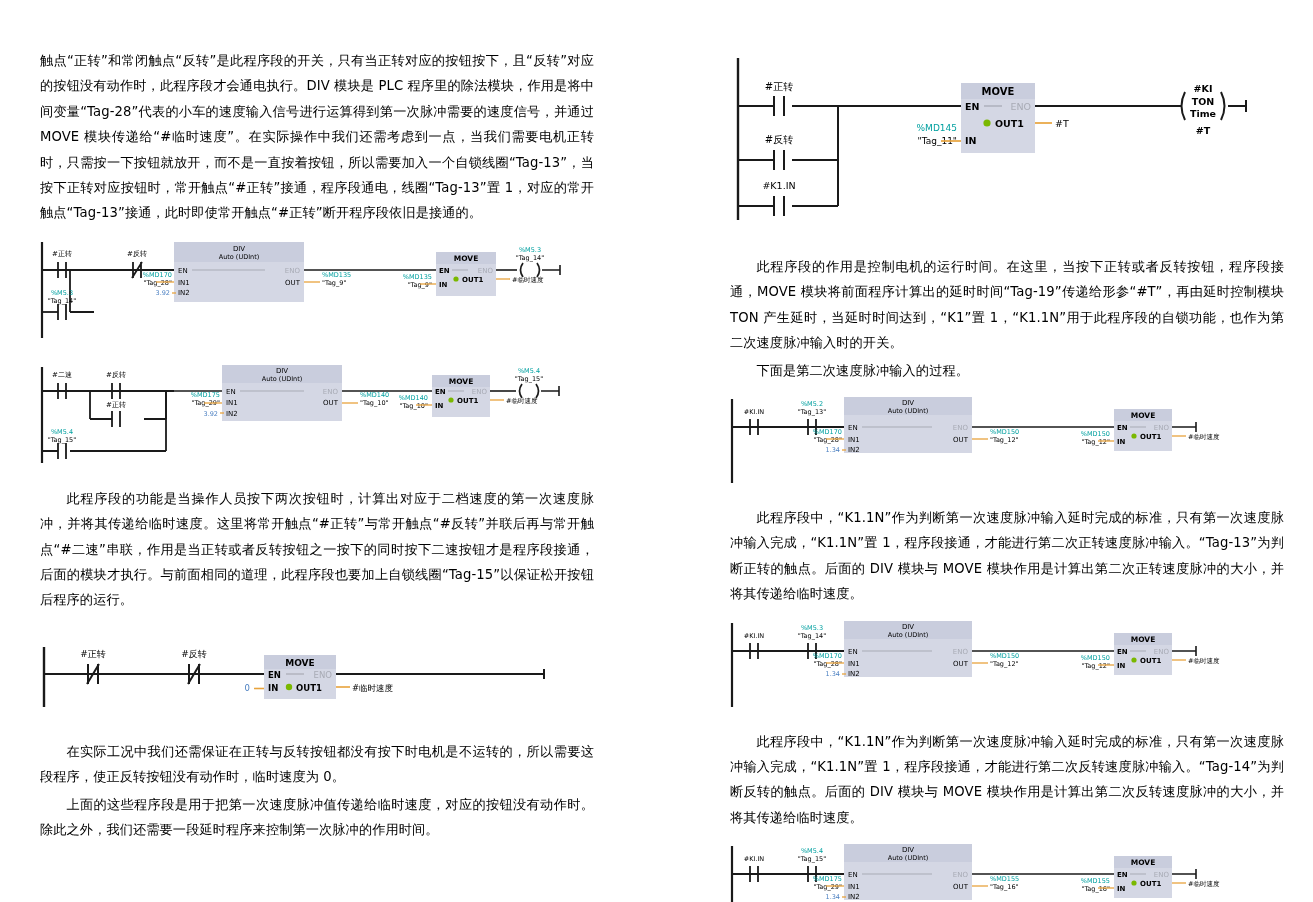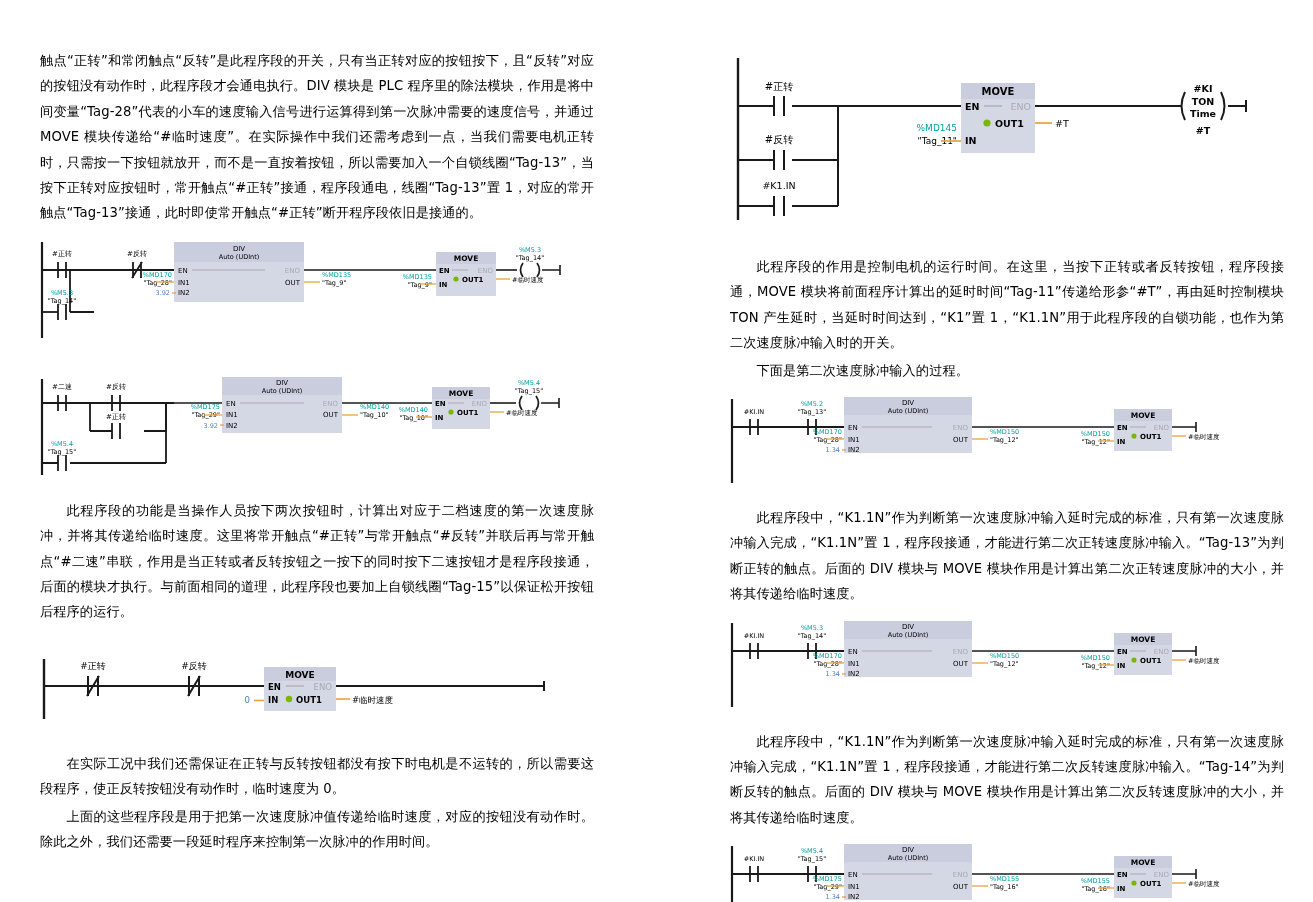--- a/index.html
+++ b/index.html
@@ -104,21 +104,21 @@
           <path d="M491 25 Q486 32 491 39" stroke="#1a1a1a" stroke-width="1.7" fill="none"></path>
           <path d="M505 25 Q510 32 505 39" stroke="#1a1a1a" stroke-width="1.7" fill="none"></path>
           <path d="M510 32 L528 32 M528 27 L528 37" stroke="#1a1a1a" stroke-width="1.6"></path>
         </g>
       </svg>
     </div>
 
     <div class="spacer-sm"></div>
     <div class="spacer-sm"></div>
 
-    <div class="ladder" style="height:105px;margin-top:12px;">
+    <div class="ladder" style="height:105px;">
       <svg viewBox="0 0 562 105" preserveAspectRatio="none">
         <g class="lad-text">
           <path d="M10 4 L10 100" stroke="#1a1a1a" stroke-width="2.2" fill="none"></path>
           <path d="M10 28 L142 28" stroke="#1a1a1a" stroke-width="1.8" fill="none"></path>
 
           <path d="M26 20 L26 36 M34 20 L34 36" stroke="#1a1a1a" stroke-width="1.8"></path>
           <text x="30" y="14" font-size="7" text-anchor="middle">#二速</text>
 
           <path d="M58 28 L58 56 M58 56 L80 56 M112 56 L134 56 M134 56 L134 28" stroke="#1a1a1a" stroke-width="1.8" fill="none"></path>
           <path d="M80 20 L80 36 M88 20 L88 36" stroke="#1a1a1a" stroke-width="1.8"></path>
@@ -256,21 +256,21 @@
           <text x="481" y="69" font-size="9.5" font-weight="bold" text-anchor="middle">Time</text>
           <text x="481" y="86" font-size="9.5" font-weight="bold" text-anchor="middle">#T</text>
           <path d="M463 44 Q456 58 463 72" stroke="#1a1a1a" stroke-width="2" fill="none"></path>
           <path d="M499 44 Q506 58 499 72" stroke="#1a1a1a" stroke-width="2" fill="none"></path>
           <path d="M506 58 L524 58 M524 52 L524 64" stroke="#1a1a1a" stroke-width="2"></path>
         </g>
       </svg>
     </div>
 
     <div class="spacer-lg"></div>
-    <p class="para indent">此程序段的作用是控制电机的运行时间。在这里，当按下正转或者反转按钮，程序段接通，MOVE 模块将前面程序计算出的延时时间“Tag-11”传递给形参“#T”，再由延时控制模块 TON 产生延时，当延时时间达到，“K1”置 1，“K1.1N”用于此程序段的自锁功能，也作为第二次速度脉冲输入时的开关。</p>
+    <p class="para indent">此程序段的作用是控制电机的运行时间。在这里，当按下正转或者反转按钮，程序段接通，MOVE 模块将前面程序计算出的延时时间“Tag-19”传递给形参“#T”，再由延时控制模块 TON 产生延时，当延时时间达到，“K1”置 1，“K1.1N”用于此程序段的自锁功能，也作为第二次速度脉冲输入时的开关。</p>
     <p class="para indent">下面是第二次速度脉冲输入的过程。</p>
     <div class="spacer-sm"></div>
 
     <div class="ladder" style="height:92px;">
       <svg viewBox="0 0 562 92" preserveAspectRatio="none">
         <g class="lad-text">
           <path d="M10 4 L10 88" stroke="#1a1a1a" stroke-width="2.2" fill="none"></path>
           <path d="M10 32 L122 32" stroke="#1a1a1a" stroke-width="1.8" fill="none"></path>
           <path d="M28 24 L28 40 M36 24 L36 40" stroke="#1a1a1a" stroke-width="1.8"></path>
           <text x="32" y="19" font-size="6.5" text-anchor="middle">#KI.IN</text>

